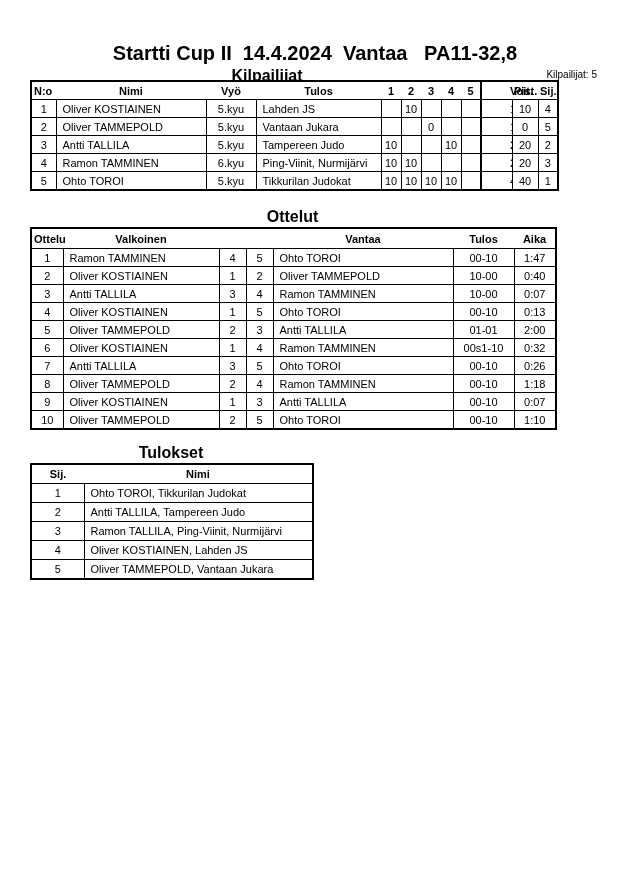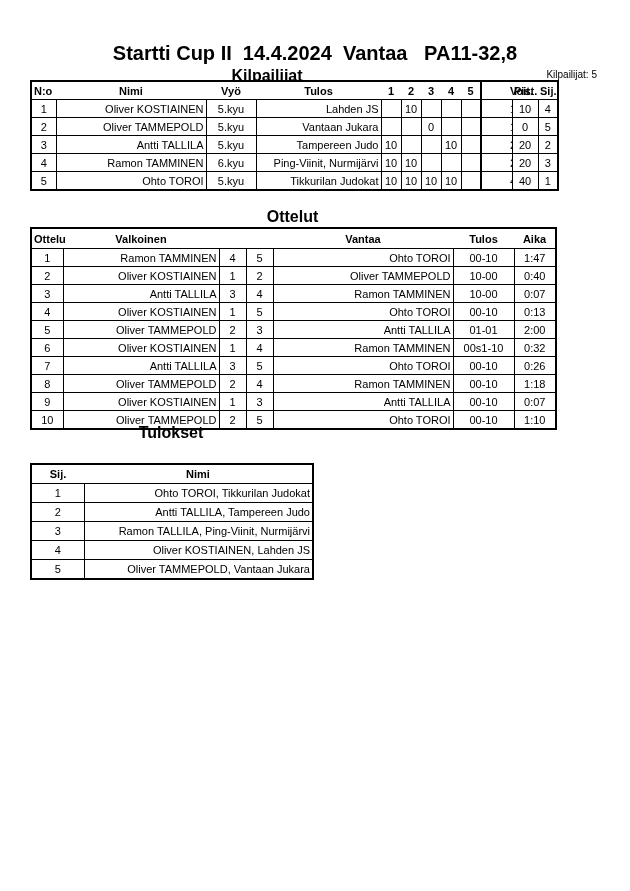--- a/index.html
+++ b/index.html
@@ -9,36 +9,36 @@
   }
   .abs{position:absolute;}
   #page-title{
     top:42px;left:0;width:630px;text-align:center;
     font-size:20px;font-weight:bold;white-space:pre;
   }
   .section-title{font-size:16px;font-weight:bold;text-align:center;}
   #st-kilpailijat{top:67px;left:0;width:534px;}
   #count-label{top:69px;right:33px;font-size:10px;}
   #st-ottelut{top:208px;left:30px;width:525px;}
-  #st-tulokset{top:424px;left:30px;width:282px;}
+  #st-tulokset{top:444px;left:30px;width:282px;}
 
   table.t{
     position:absolute;border-collapse:collapse;table-layout:fixed;
     border:2px solid #000;background:#fff;
   }
   table.t th{
     border:0 none;border-bottom:1px solid #000;
     font-size:11px;font-weight:bold;padding:0 2px;
     white-space:nowrap;overflow:visible;text-align:center;vertical-align:middle;
   }
   table.t td{
     border:1px solid #000;font-size:11px;padding:0 2px;
     white-space:nowrap;overflow:hidden;vertical-align:middle;text-align:center;
   }
-  table.t td.l{text-align:right;padding-left:6px;}
+  table.t td.l{text-align:left;padding-left:6px;}
   table.t th.hl{text-align:left;padding-left:2px;}
   table.t .sep{border-left:2px solid #000 !important;padding-left:28px;}
 
   #t-kilpailijat{left:30px;top:80px;width:527px;}
   #t-kilpailijat th{height:17px;}
   #t-kilpailijat td{height:17px;}
 
   #t-ottelut{left:30px;top:227px;width:525px;}
   #t-ottelut th{height:19px;}
   #t-ottelut td{height:17px;}

